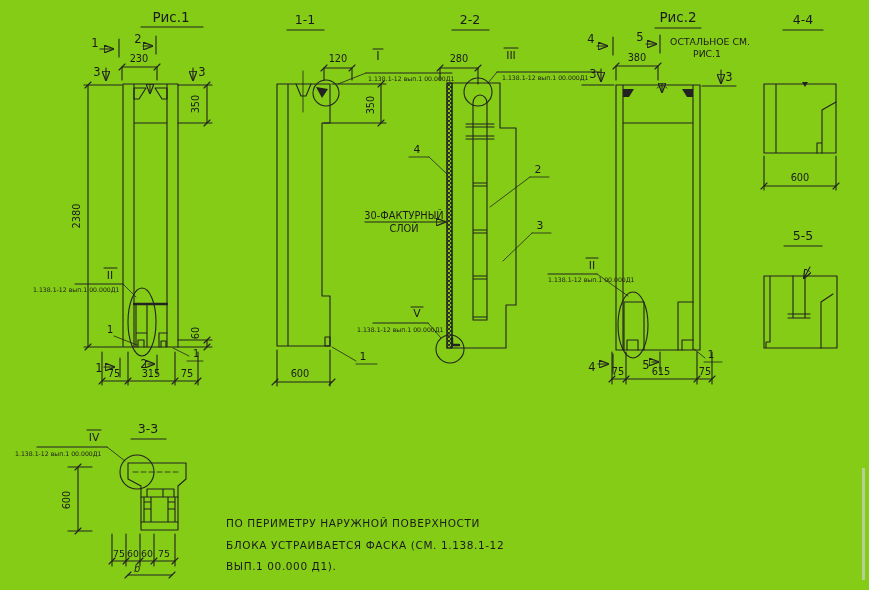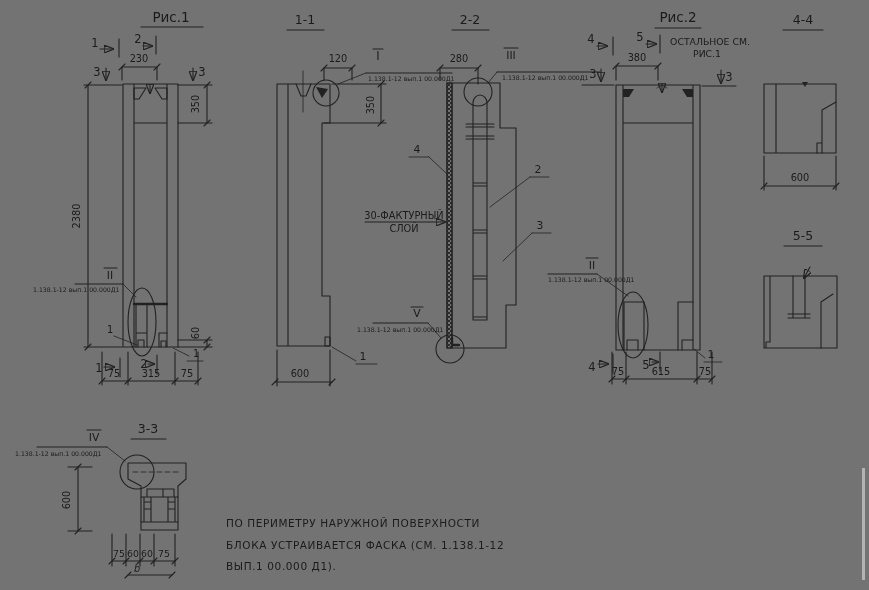--- a/index.html
+++ b/index.html
@@ -1,16 +1,16 @@
 <!DOCTYPE html>
 <html><head>
 <meta charset="utf-8">
 <style>
   html,body{margin:0;padding:0;background:#e9e9e9}
-  .sheet-wrap{width:869px;height:590px;background:#737373;position:relative;overflow:hidden}
+  .sheet-wrap{width:869px;height:590px;background:#84cc16;position:relative;overflow:hidden}
   svg{display:block}
   .ink path,.ink line,.ink ellipse,.ink circle,.ink rect{stroke:#222;fill:none;stroke-width:1.1;stroke-linecap:round;stroke-linejoin:round}
   .ink .fill{fill:#222;stroke:none}
   .ink .stip{fill:url(#stip)}
   .ink .thick{stroke-width:2.4}
   .ink .thin{stroke-width:0.8}
   .ink .dash{stroke-dasharray:5 3}
   text{font-family:"DejaVu Sans","Liberation Sans",sans-serif;fill:#1b1b1b;stroke:none}
   .t14{font-size:13.5px}.t13{font-size:12.5px}.t12{font-size:11.5px}.t11{font-size:10.8px}
   .t10{font-size:9.8px}.t95{font-size:9.3px}.t6{font-size:6.2px}

